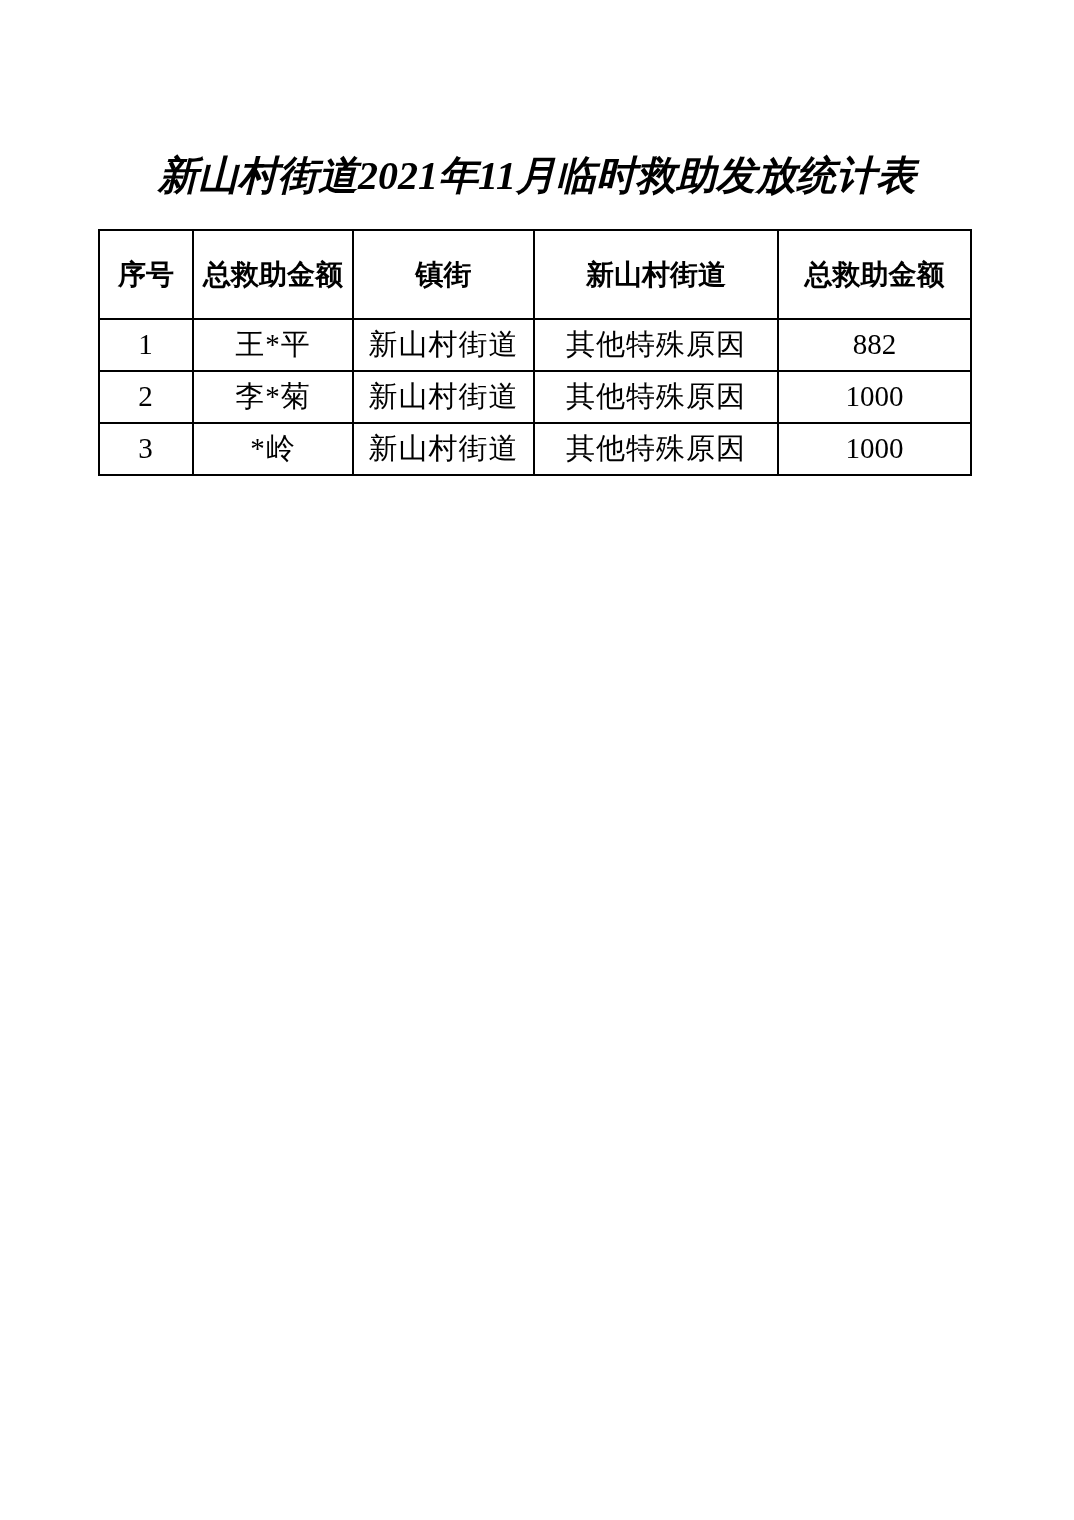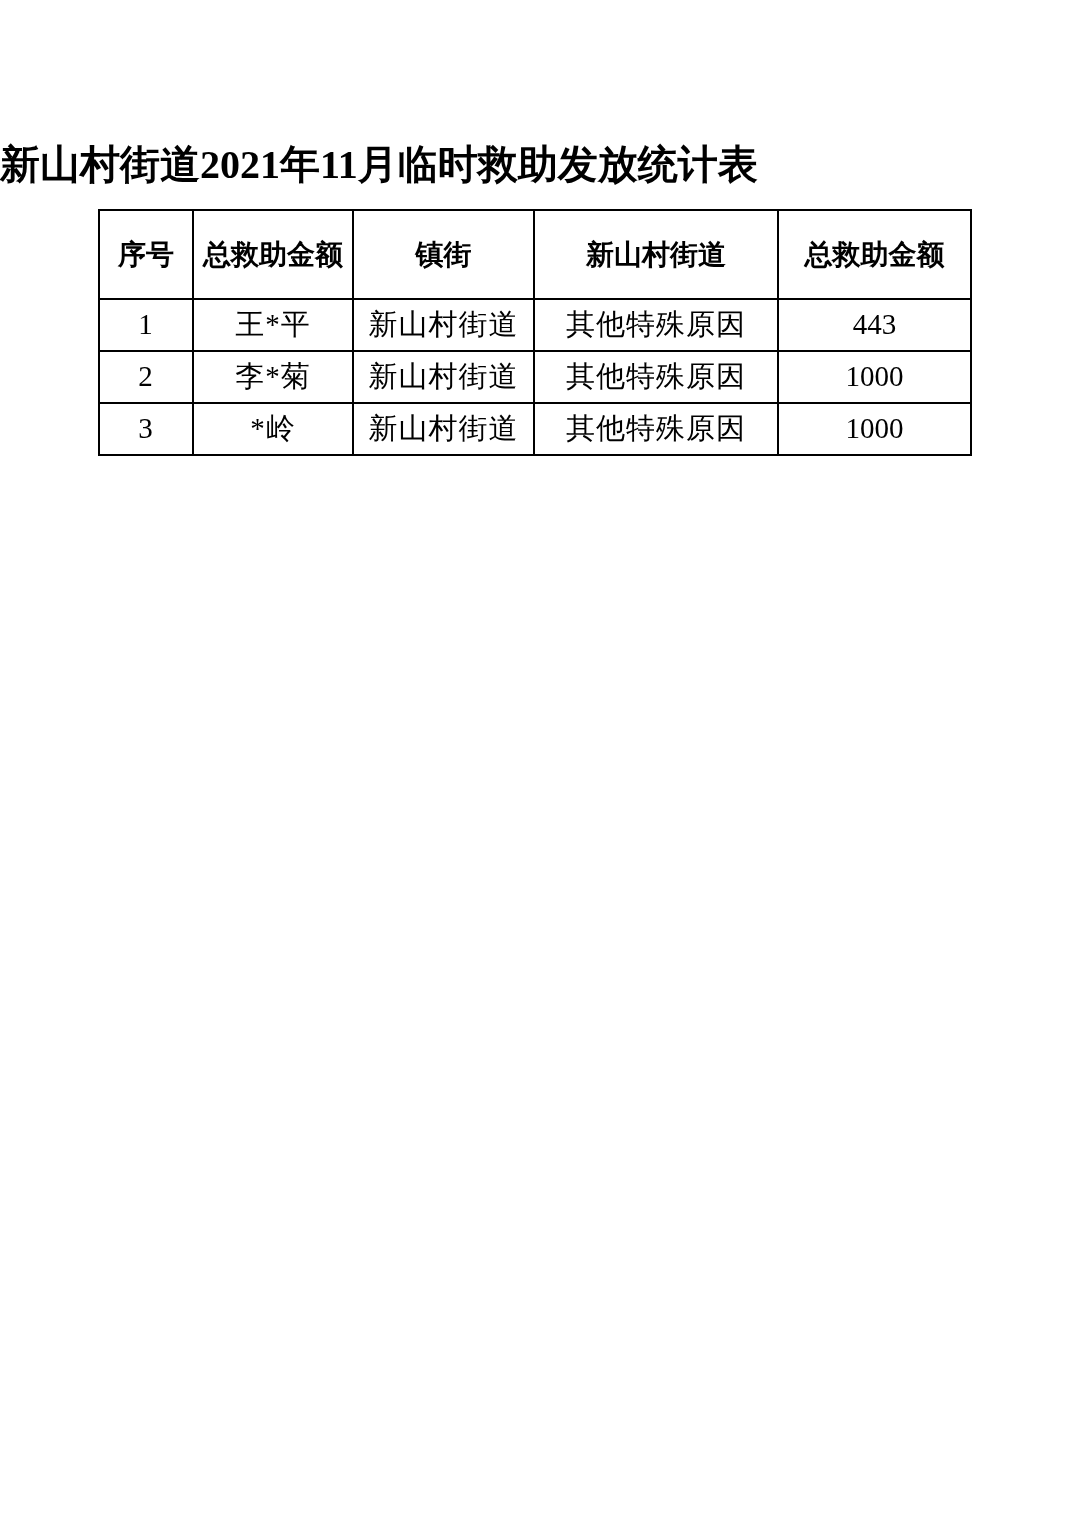--- a/index.html
+++ b/index.html
@@ -10,34 +10,35 @@
   }
   .page {
     position: relative;
     width: 1074px;
     height: 1520px;
     background: #ffffff;
     overflow: hidden;
   }
   .doc-title {
     position: absolute;
-    top: 141px;
+    top: 152px;
     left: 0;
     width: 100%;
-    text-align: left;
+    text-align: center;
     font-family: "Liberation Serif", serif;
     font-weight: bold;
     font-size: 40px;
     line-height: 1.2;
     color: #000000;
     white-space: nowrap;
+    font-style: italic;
   }
   table.stats-table {
     position: absolute;
-    top: 209px;
+    top: 229px;
     left: 98px;
     width: 872px;
     border-collapse: collapse;
     table-layout: fixed;
     background: #ec4899;
   }
   .stats-table col.c-seq    { width: 94px;  }
   .stats-table col.c-name   { width: 160px; }
   .stats-table col.c-town   { width: 181px; }
   .stats-table col.c-reason { width: 244px; }
@@ -94,21 +95,21 @@
         <th>新山村街道</th>
         <th>总救助金额</th>
       </tr>
     </thead>
     <tbody>
       <tr>
         <td>1</td>
         <td>王*平</td>
         <td>新山村街道</td>
         <td>其他特殊原因</td>
-        <td class="num">443</td>
+        <td class="num">882</td>
       </tr>
       <tr>
         <td>2</td>
         <td>李*菊</td>
         <td>新山村街道</td>
         <td>其他特殊原因</td>
         <td class="num">1000</td>
       </tr>
       <tr>
         <td>3</td>

